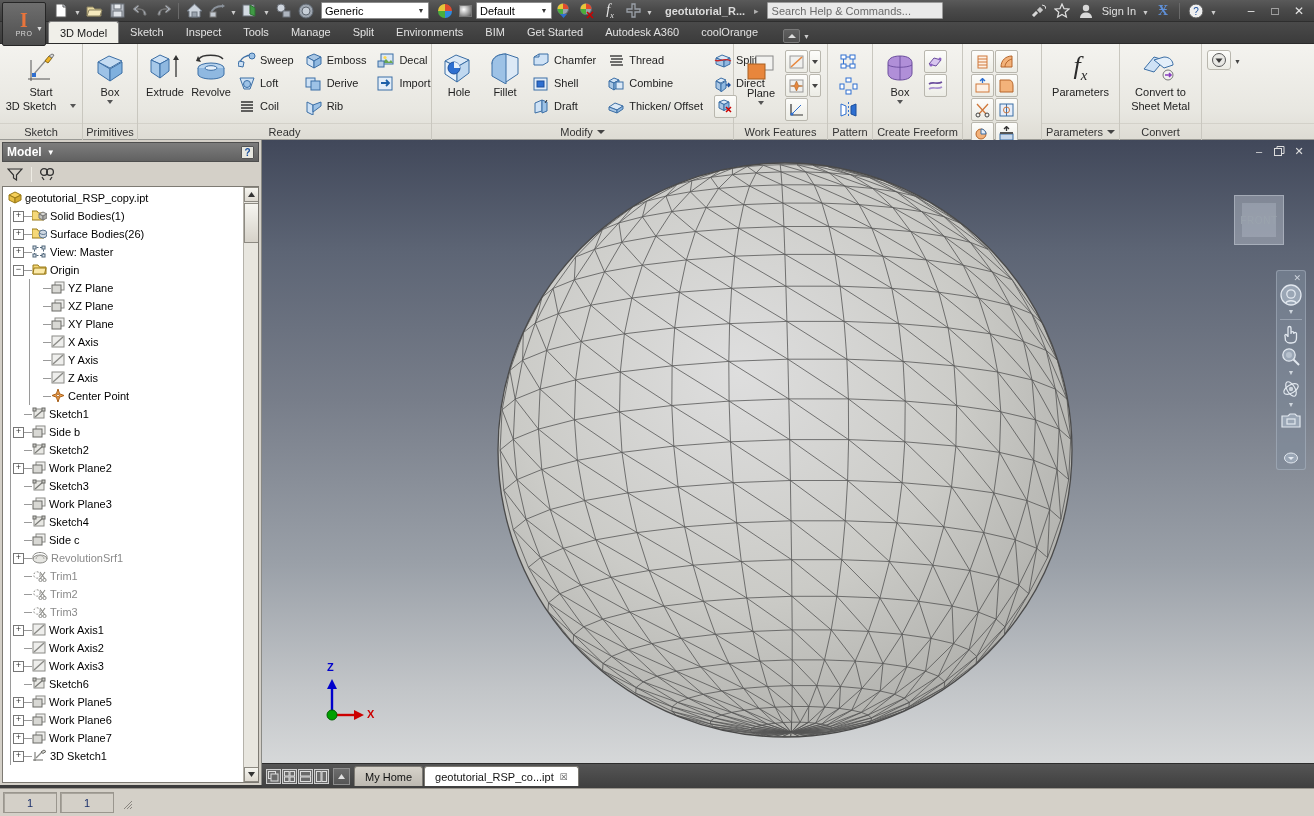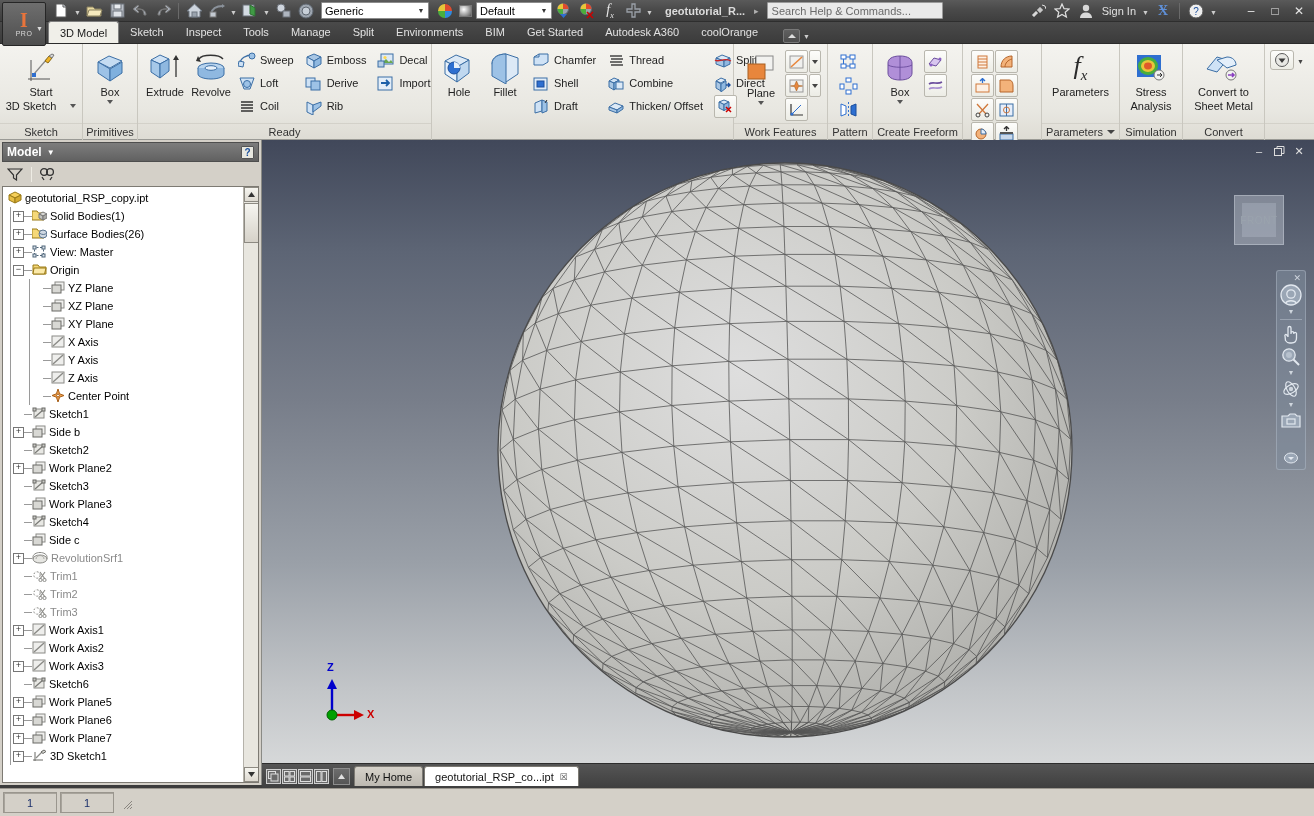--- a/index.html
+++ b/index.html
@@ -706,20 +706,24 @@
             <span class="gicon">
               <svg width="17" height="16" viewBox="0 0 17 16">
                   <path d="M2 4l5-2 5 2-5 2.5z" fill="#dce9f6" stroke="#3b6ea5"></path>
                   <path d="M2 4v6l5 2.5V6.5z" fill="#a8c6e4" stroke="#3b6ea5"></path>
                   <path d="M7 6.5l5-2.5v6l-5 2.5z" fill="#8fb8e0" stroke="#3b6ea5"></path>
                   <path d="M9 9l5 5M14 9l-5 5" stroke="#cc0000" stroke-width="1.5"></path>
                 </svg>
             </span>
           </div>
         </div>
+      </div>
+      <div class="panel-label">
+        <span>Modify</span>
+        <span class="dcaret"></span>
       </div>
     </div>
 
     <div class="panel" style="width:94px">
       <div class="panel-body">
         <div class="big-btn" style="padding-top:3px">
           <div class="ic">
             <svg width="32" height="30" viewBox="0 0 32 30">
                 <rect x="11" y="2" width="17" height="14" fill="#f2f2f0" stroke="#888"></rect>
                 <rect x="3" y="10" width="17" height="15" fill="#e8863c" stroke="#a85f20"></rect>
@@ -894,39 +898,20 @@
           </div>
           <div class="lbl">Parameters</div>
         </div>
       </div>
       <div class="panel-label">
         <span>Parameters</span>
         <span class="dcaret"></span>
       </div>
     </div>
 
-    <div class="panel" style="width:63px">
-      <div class="panel-body" style="justify-content:center">
-        <div class="big-btn">
-          <div class="ic">
-            <svg width="32" height="30" viewBox="0 0 32 30">
-                <rect x="2" y="2" width="24" height="22" fill="#2e6fd0"></rect>
-                <ellipse cx="13" cy="13" rx="10" ry="9" fill="#4aae3c"></ellipse>
-                <ellipse cx="13" cy="13" rx="7" ry="6" fill="#e8c63a"></ellipse>
-                <ellipse cx="13" cy="13" rx="4" ry="3.4" fill="#e05a2a"></ellipse>
-                <circle cx="24" cy="22" r="5" fill="#f2f2f0" stroke="#777"></circle>
-                <path d="M22 22h5M25 20l2 2-2 2" stroke="#333" fill="none"></path>
-              </svg>
-          </div>
-          <div class="lbl two">Stress</div>
-          <div class="lbl two">Analysis</div>
-        </div>
-      </div>
-      <div class="panel-label">Simulation</div>
-    </div>
 
     <div class="panel" style="width:82px">
       <div class="panel-body" style="justify-content:center">
         <div class="big-btn">
           <div class="ic">
             <svg width="36" height="30" viewBox="0 0 36 30">
                 <path d="M2 16L12 4l10 3-10 12z" fill="#cfe2f5" stroke="#3b6ea5"></path>
                 <path d="M12 7l10-3c6 0 9 4 9 8l-9 3z" fill="#e4effa" stroke="#3b6ea5"></path>
                 <circle cx="26" cy="22" r="5" fill="#f2f2f0" stroke="#777"></circle>
                 <path d="M23 22h6M27 20l2 2-2 2" stroke="#8a3fc0" stroke-width="1.6" fill="none"></path>

